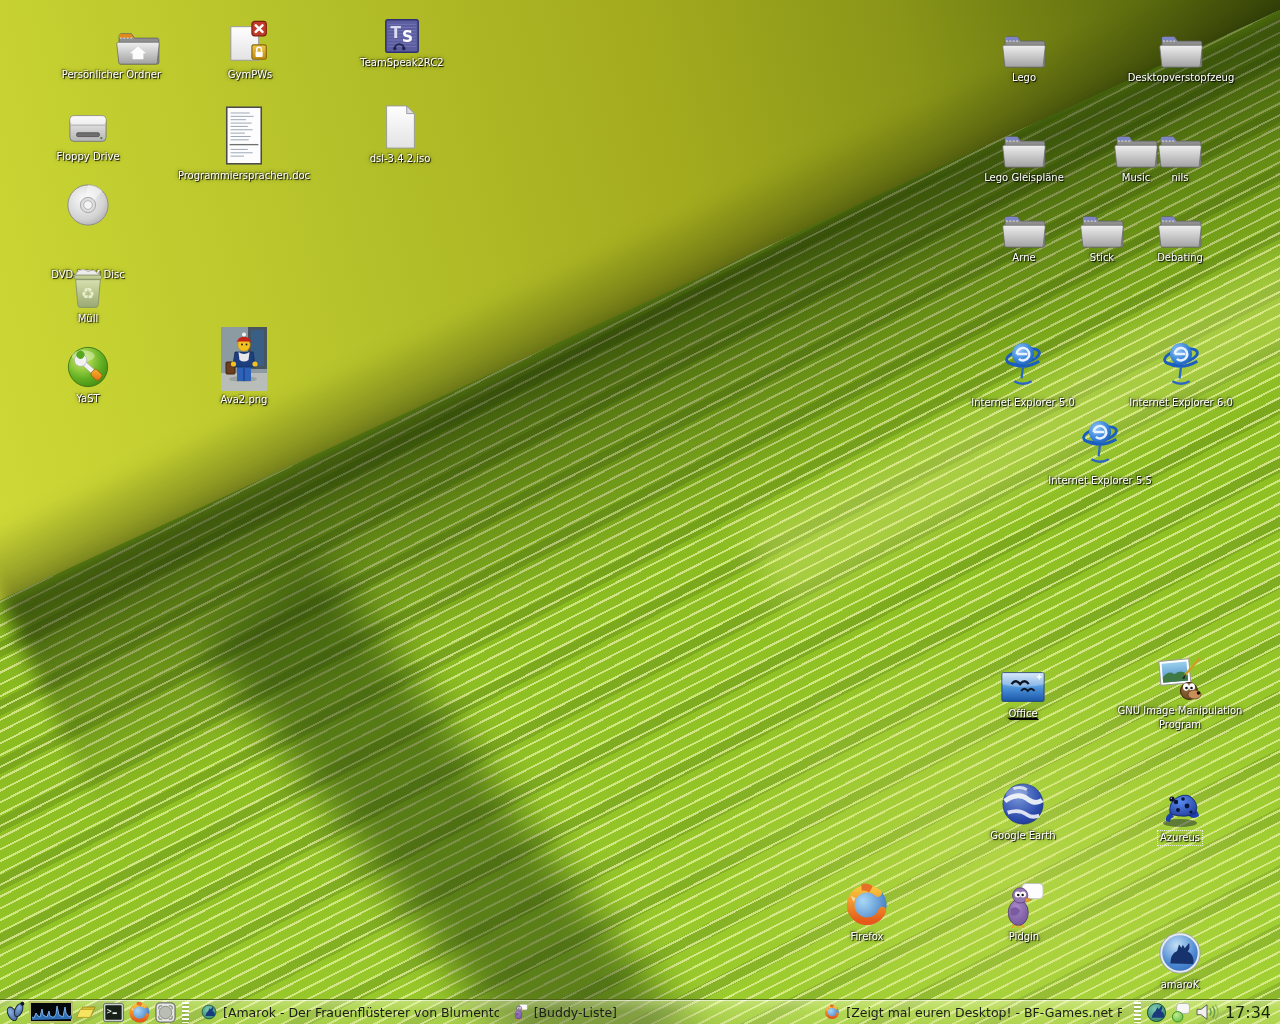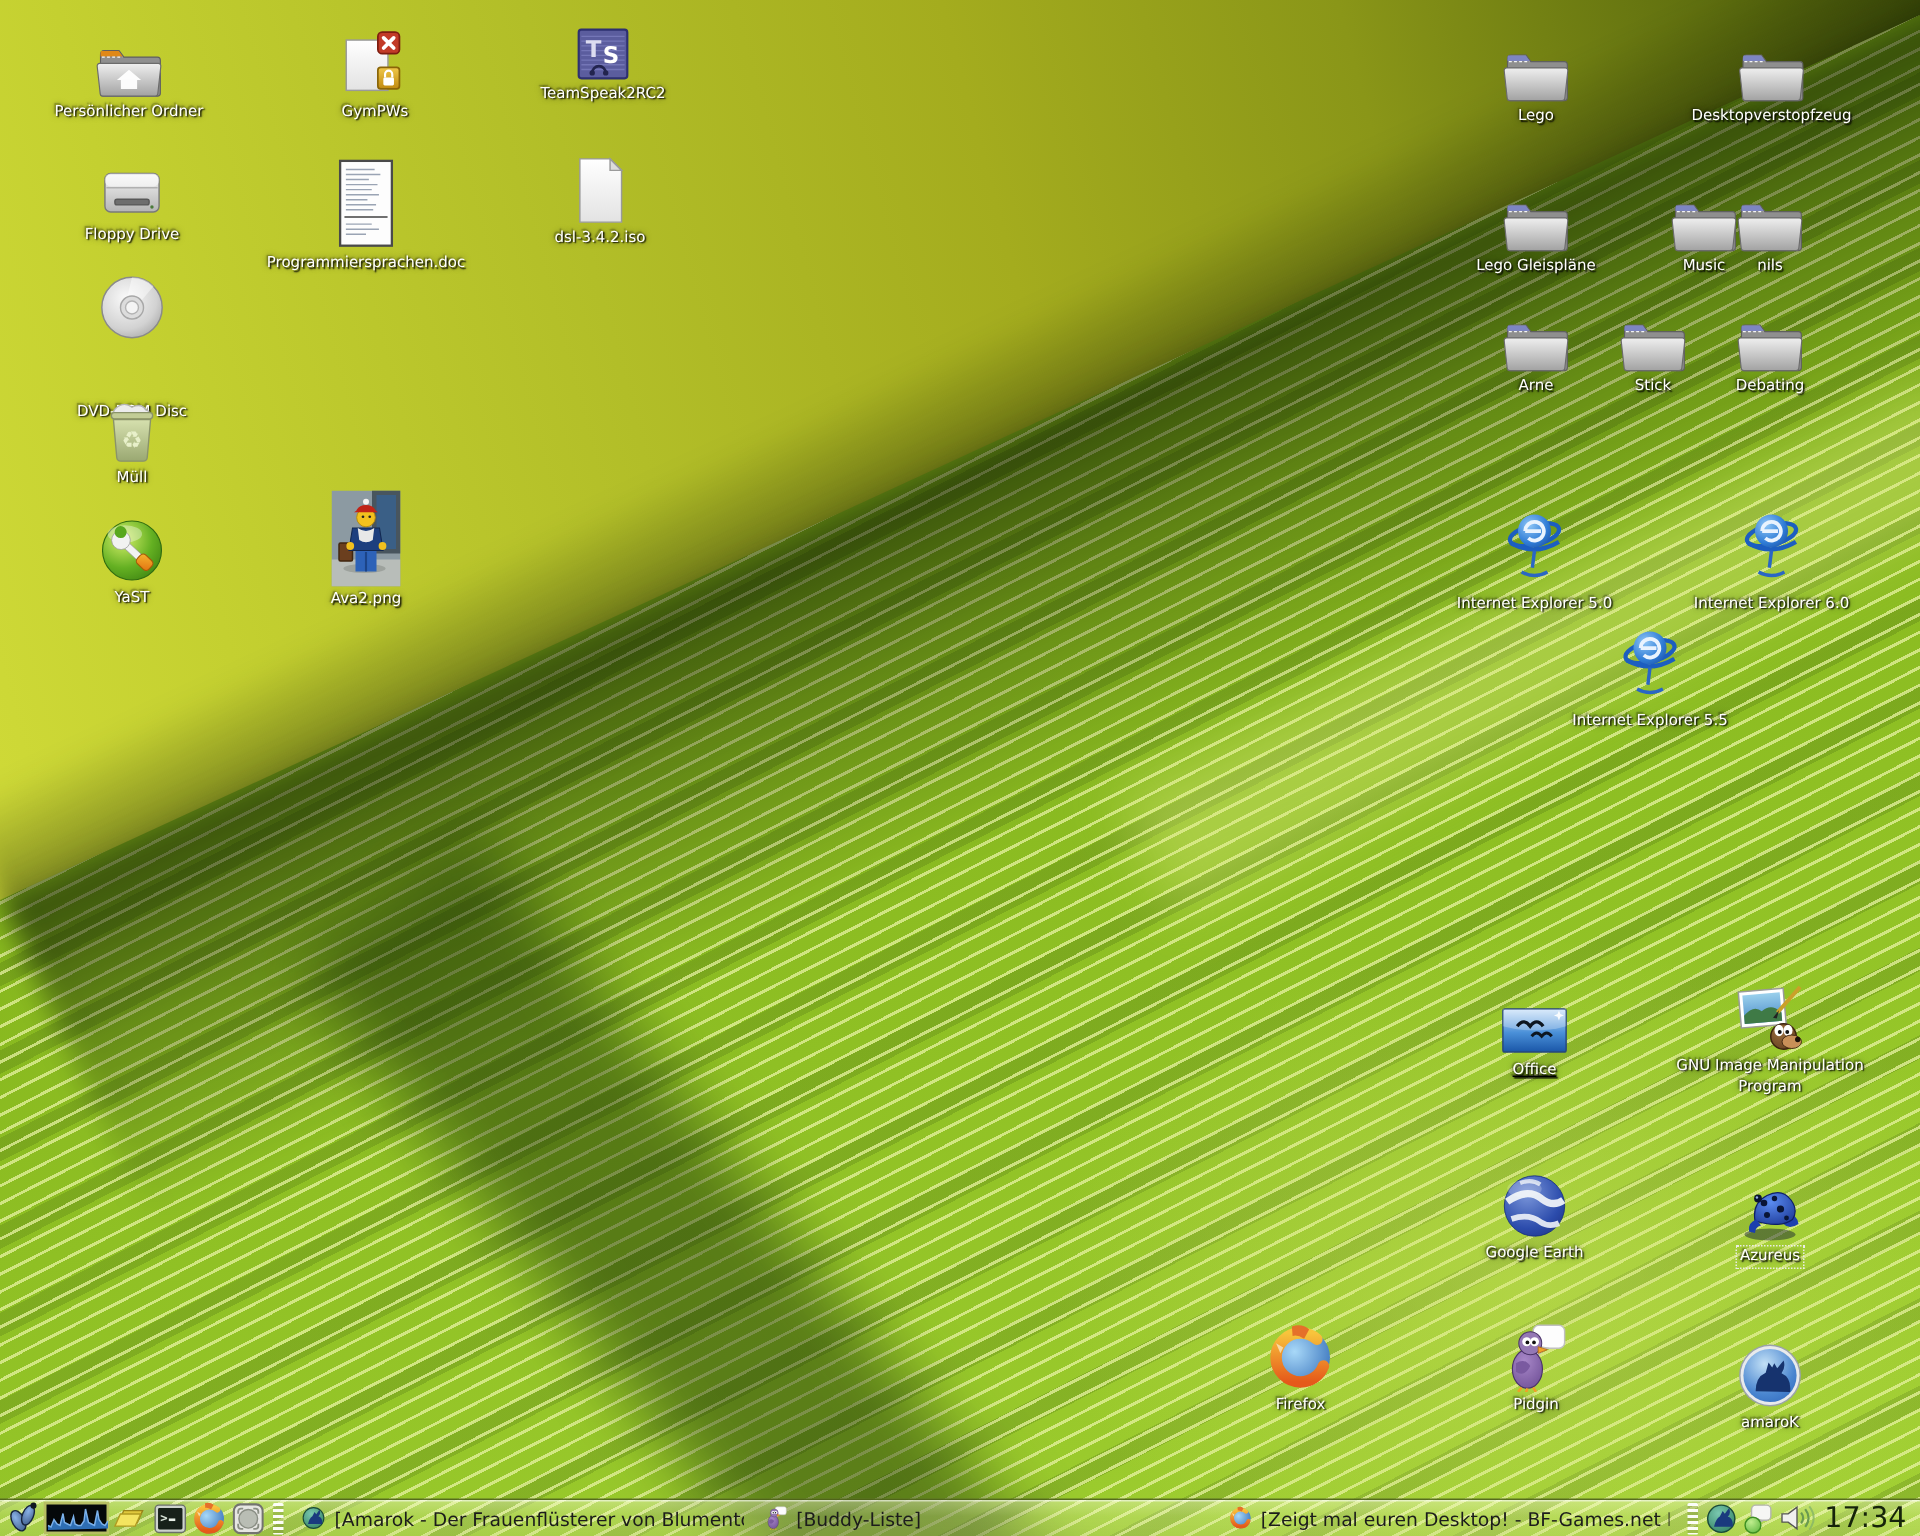--- a/index.html
+++ b/index.html
@@ -47,21 +47,21 @@
   .tb-btn{width:24px;height:23px;display:flex;align-items:center;justify-content:center;
     background:transparent;border:none;padding:0;cursor:pointer;}
   .tb-handle{width:7px;height:21px;margin:0 3px;border-radius:1px;cursor:grab;
     background:repeating-linear-gradient(to bottom,rgba(255,255,255,.95) 0 2px,rgba(110,130,50,.30) 2px 4px);}
   .tb-tasks{flex:1;display:flex;align-items:center;height:100%;min-width:0;}
   .tb-task{flex:1;display:flex;align-items:center;gap:6px;padding:0 7px;min-width:0;
     height:100%;background:transparent;border:none;cursor:pointer;
     font-family:inherit;font-size:12.5px;color:#1c1c1c;}
   .tb-task span{white-space:nowrap;overflow:hidden;}
   .tb-tray{display:flex;align-items:center;gap:3px;}
-  .tb-clock{font-size:19px;color:#16240a;padding:0 6px 0 3px;white-space:nowrap;cursor:default;}
+  .tb-clock{font-size:16px;color:#16240a;padding:0 6px 0 3px;white-space:nowrap;cursor:default;}
   .sysmon{width:44px;height:22px;display:flex;cursor:pointer;}
 </style>
 </head>
 <body>
 
 <svg width="0" height="0" style="position:absolute" aria-hidden="true">
 <defs>
   <linearGradient id="gFolder" x1="0" y1="0" x2="0" y2="1">
         <stop offset="0" stop-color="#efefef"></stop>
         <stop offset="1" stop-color="#a2a2a2"></stop>
@@ -429,21 +429,21 @@
 
 <div class="desktop">
   <div class="wp-base"></div>
   <div class="wp-stripes"></div>
   <div class="wp-shadow-upper"></div>
   <div class="wp-shadow-main"></div>
   <div class="wp-shadow-2"></div>
   <div class="wp-streak"></div>
   <div class="wp-light"></div>
 
-  <div class="desk-icon" style="left:86px;top:18px;">
+  <div class="desk-icon" style="left:96px;top:18px;align-items:flex-end;">
     <div class="di-glyph">
         <svg width="46" height="38">
           <use href="#i-home-folder"></use>
         </svg>
       </div>
     <div class="di-label">Persönlicher Ordner</div>
   </div>
   <div class="desk-icon" style="left:250px;top:18px;">
     <div class="di-glyph">
         <svg width="46" height="46">
@@ -648,21 +648,21 @@
     <div class="di-label">Firefox</div>
   </div>
   <div class="desk-icon" style="left:1024px;top:880px;">
     <div class="di-glyph">
         <svg width="42" height="46">
           <use href="#i-pidgin"></use>
         </svg>
       </div>
     <div class="di-label">Pidgin</div>
   </div>
-  <div class="desk-icon" style="left:1180px;top:892px;">
+  <div class="desk-icon" style="left:1180px;top:928px;">
     <div class="di-glyph">
         <svg width="46" height="46">
           <use href="#i-amarok"></use>
         </svg>
       </div>
     <div class="di-label">amaroK</div>
   </div>
 </div>
 
 <div class="taskbar">

